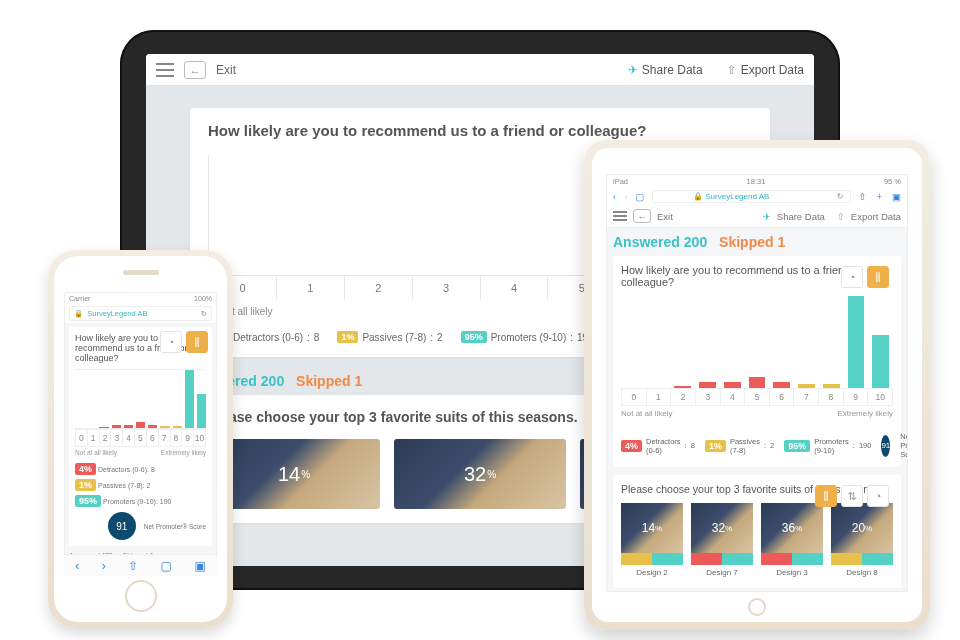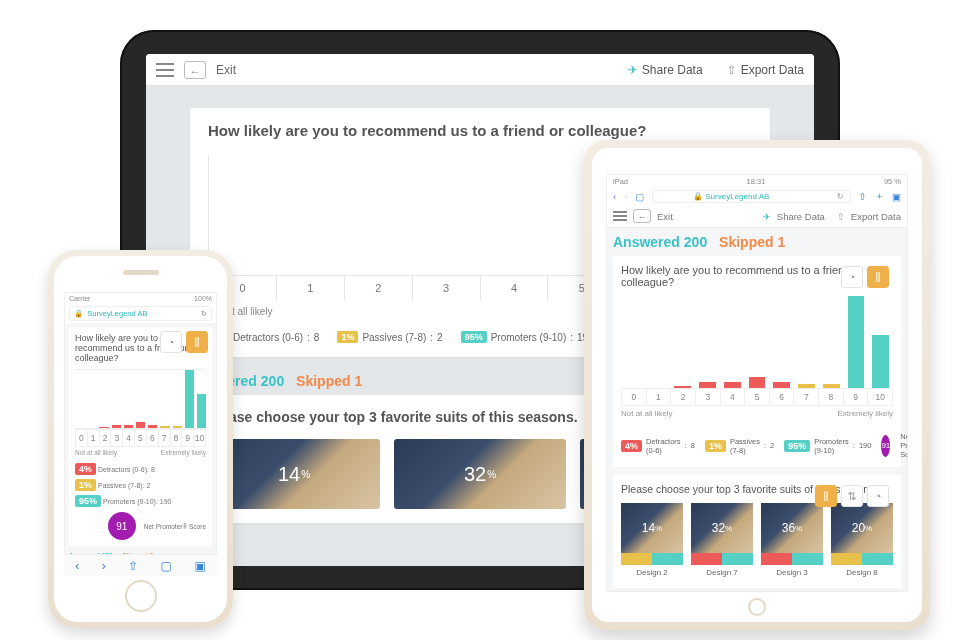--- a/index.html
+++ b/index.html
@@ -38,21 +38,21 @@
 .bar.red{background:#ec5a5a}
 .bar.yel{background:#e8c14b}
 .bar.teal{background:#55d0c4}
 .axis-note{color:#888;font-size:10px;margin-top:6px;display:flex;justify-content:space-between}
 .legend{display:flex;gap:18px;margin-top:14px;font-size:10px;color:#666;align-items:center}
 .legend .chip{display:inline-flex;align-items:center;gap:4px}
 .pct{color:#fff;border-radius:2px;padding:1px 4px;font-size:9px;font-weight:600}
 .pct.red{background:#ec5a5a}
 .pct.yel{background:#e8c14b}
 .pct.teal{background:#55d0c4}
-.nps-disc{width:28px;height:28px;border-radius:50%;background:#a21caf;color:#fff;display:flex;align-items:center;justify-content:center;font-size:10px;margin-left:auto}
+.nps-disc{width:28px;height:28px;border-radius:50%;background:#0c4a6e;color:#fff;display:flex;align-items:center;justify-content:center;font-size:10px;margin-left:auto}
 
 .toolchips{position:absolute;top:10px;right:12px;display:flex;gap:4px}
 .toolchips .chipbtn{width:22px;height:22px;border:1px solid #e3e3e3;border-radius:3px;background:#fff;display:flex;align-items:center;justify-content:center;font-size:11px;color:#999}
 .toolchips .chipbtn.on{background:#efb04a;border-color:#efb04a;color:#fff}
 
 .suits{display:flex;gap:14px}
 .suit{flex:1;border-radius:3px;overflow:hidden}
 .suit .img{height:70px;background:linear-gradient(135deg,#2b3b55 0%,#3b4d6b 40%,#c5a97d 60%,#d8c4a4 100%);display:flex;align-items:center;justify-content:center;color:#fff;font-size:16px;font-weight:200}
 .suit .img .pcttxt{font-size:20px;font-weight:300}
 .suit .img .small{font-size:10px;margin-left:1px}

